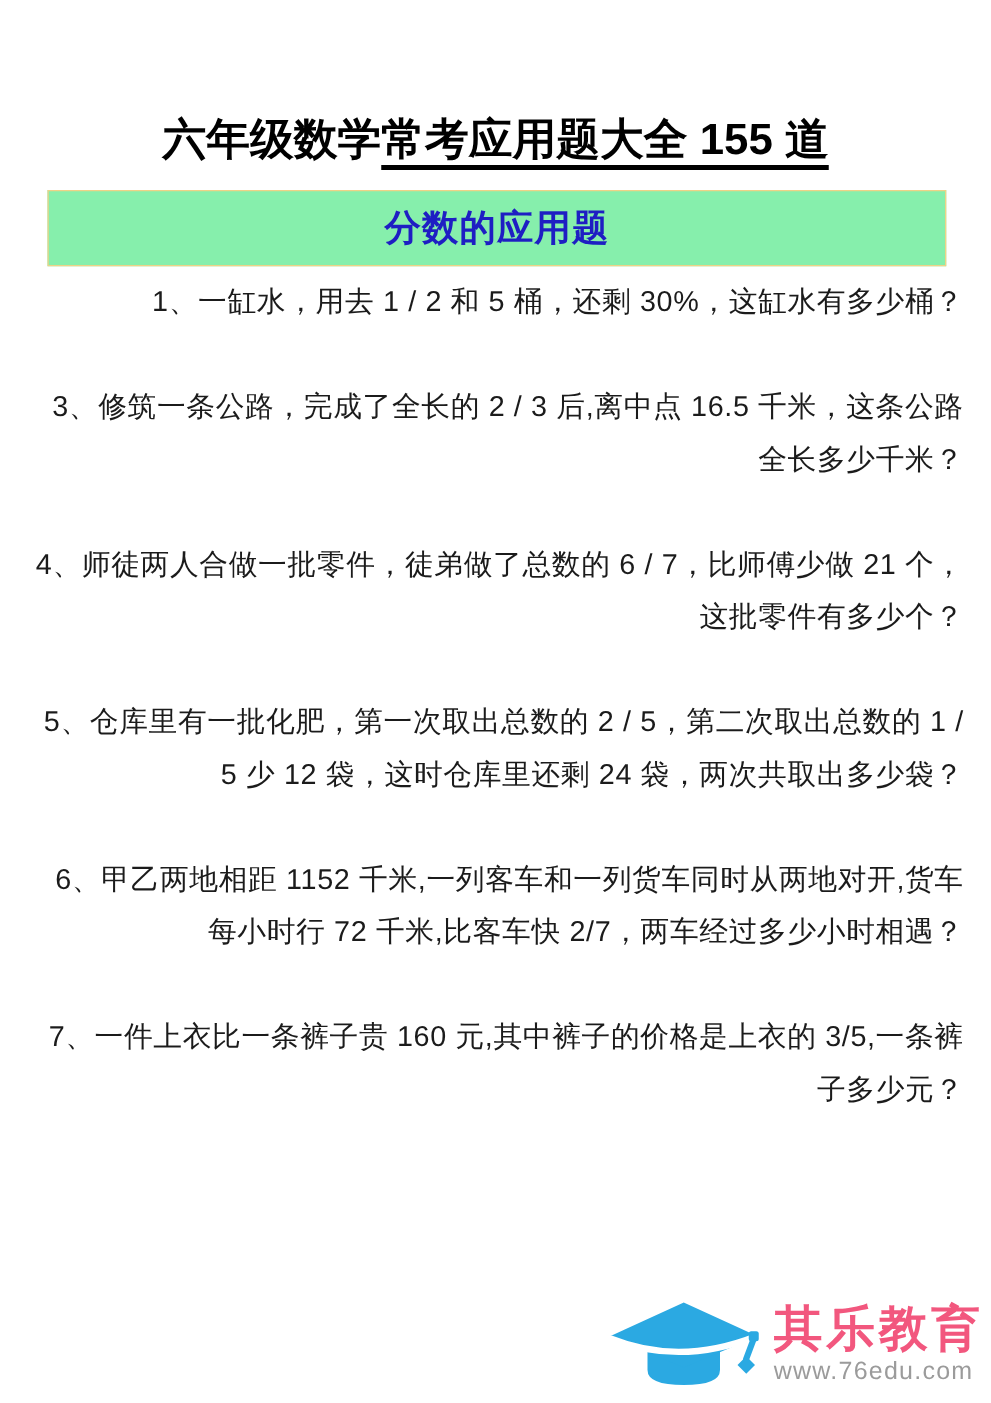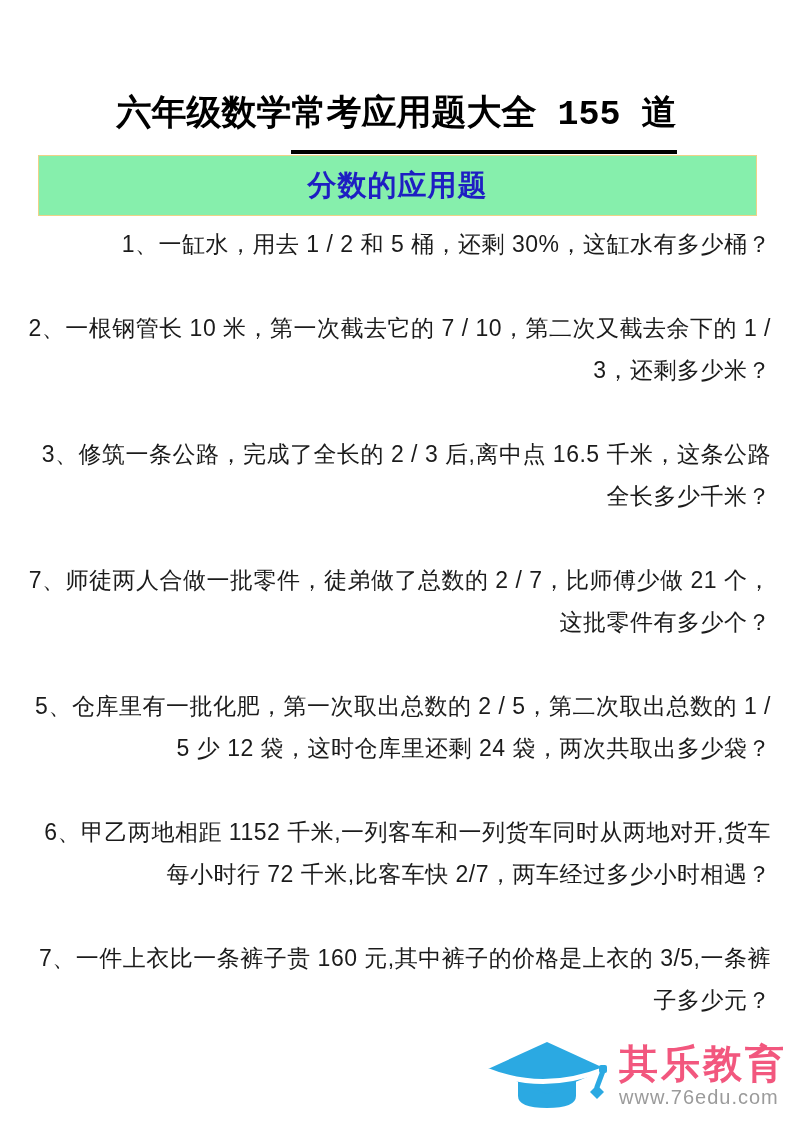--- a/index.html
+++ b/index.html
@@ -22,22 +22,21 @@
     text-align: center;
     font-size: 35px;
     line-height: 44px;
     font-weight: 700;
     color: #000000;
     letter-spacing: 0px;
     white-space: nowrap;
   }
   .title .underlined {
     border-bottom: 4px solid #000000;
-    padding-bottom: 15px;
-    font-family: Liberation Mono, monospace;
+    padding-bottom: 1px;
   }
   .banner {
     margin: 18px 36px 0 38px;
     height: 61px;
     box-sizing: border-box;
     background: #86efac;
     border: 1px solid #EED287;
     display: flex;
     align-items: center;
     justify-content: center;
@@ -98,23 +97,22 @@
 <div class="page">
 
   <h1 class="title"><span>六年级数学</span><span class="underlined">常考应用题大全 155 道</span></h1>
 
   <div class="banner">
     <span class="banner-label">分数的应用题</span>
   </div>
 
   <div class="problems">
     <p class="problem">1、一缸水，用去 1 / 2 和 5 桶，还剩 30%，这缸水有多少桶？</p>
-    <p class="problem">2、一根钢管长 10 米，第一次截去它的 7 / 10，第二次又截去余下的 1 / 3，还剩多少米？</p>
     <p class="problem">3、修筑一条公路，完成了全长的 2 / 3 后,离中点 16.5 千米，这条公路全长多少千米？</p>
-    <p class="problem">7、师徒两人合做一批零件，徒弟做了总数的 2 / 7，比师傅少做 21 个，这批零件有多少个？</p>
+    <p class="problem">4、师徒两人合做一批零件，徒弟做了总数的 6 / 7，比师傅少做 21 个，这批零件有多少个？</p>
     <p class="problem">5、仓库里有一批化肥，第一次取出总数的 2 / 5，第二次取出总数的 1 / 5 少 12 袋，这时仓库里还剩 24 袋，两次共取出多少袋？</p>
     <p class="problem">6、甲乙两地相距 1152 千米,一列客车和一列货车同时从两地对开,货车每小时行 72 千米,比客车快 2/7，两车经过多少小时相遇？</p>
     <p class="problem">7、一件上衣比一条裤子贵 160 元,其中裤子的价格是上衣的 3/5,一条裤子多少元？</p>
   </div>
 
   <div class="footer">
     <span class="cap-icon-wrap">
       <svg width="128" height="72" viewBox="0 0 126 72" xmlns="http://www.w3.org/2000/svg">
 
         <path d="M 34,32 L 34,56 Q 34,68 63,68 Q 92,68 92,56 L 92,32 Z" fill="#2BA9E2"></path>

